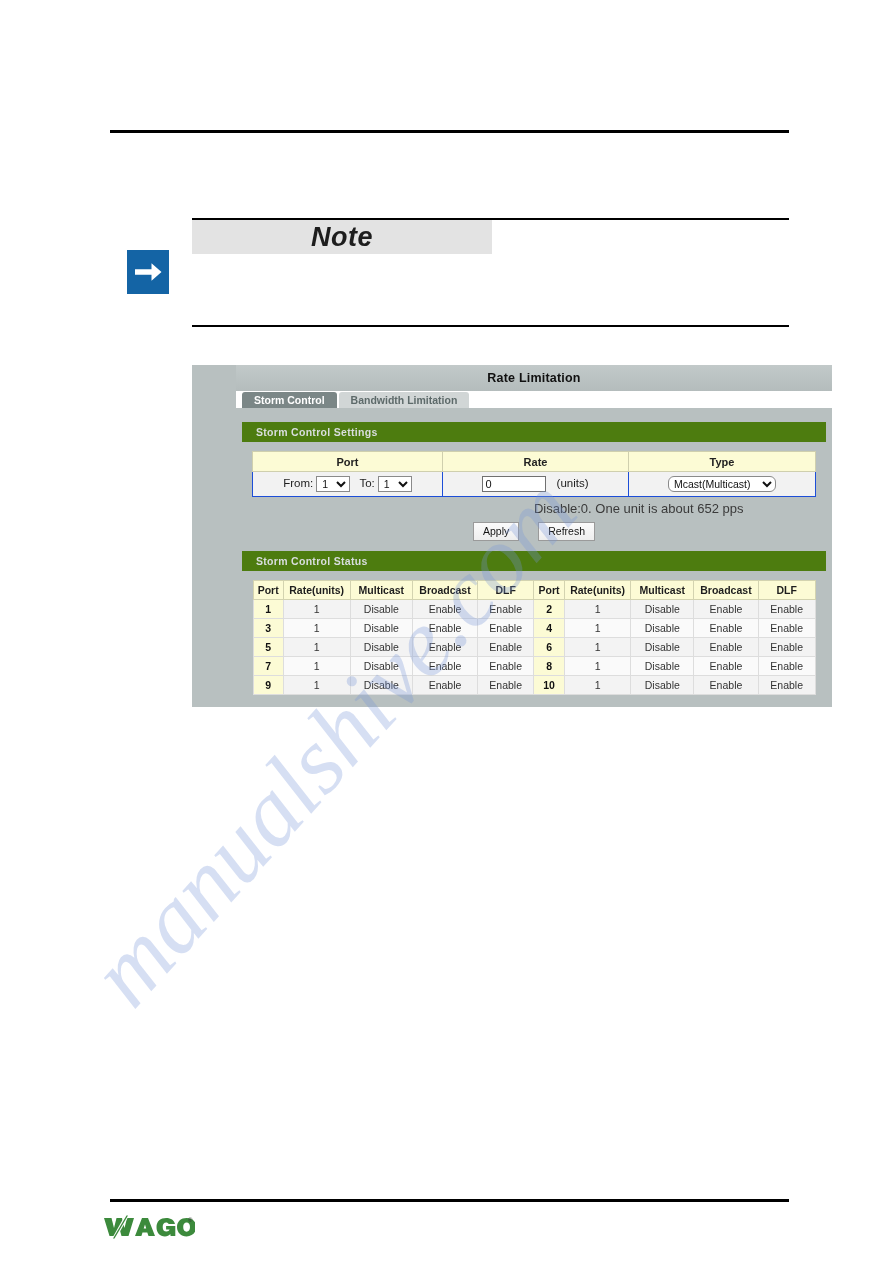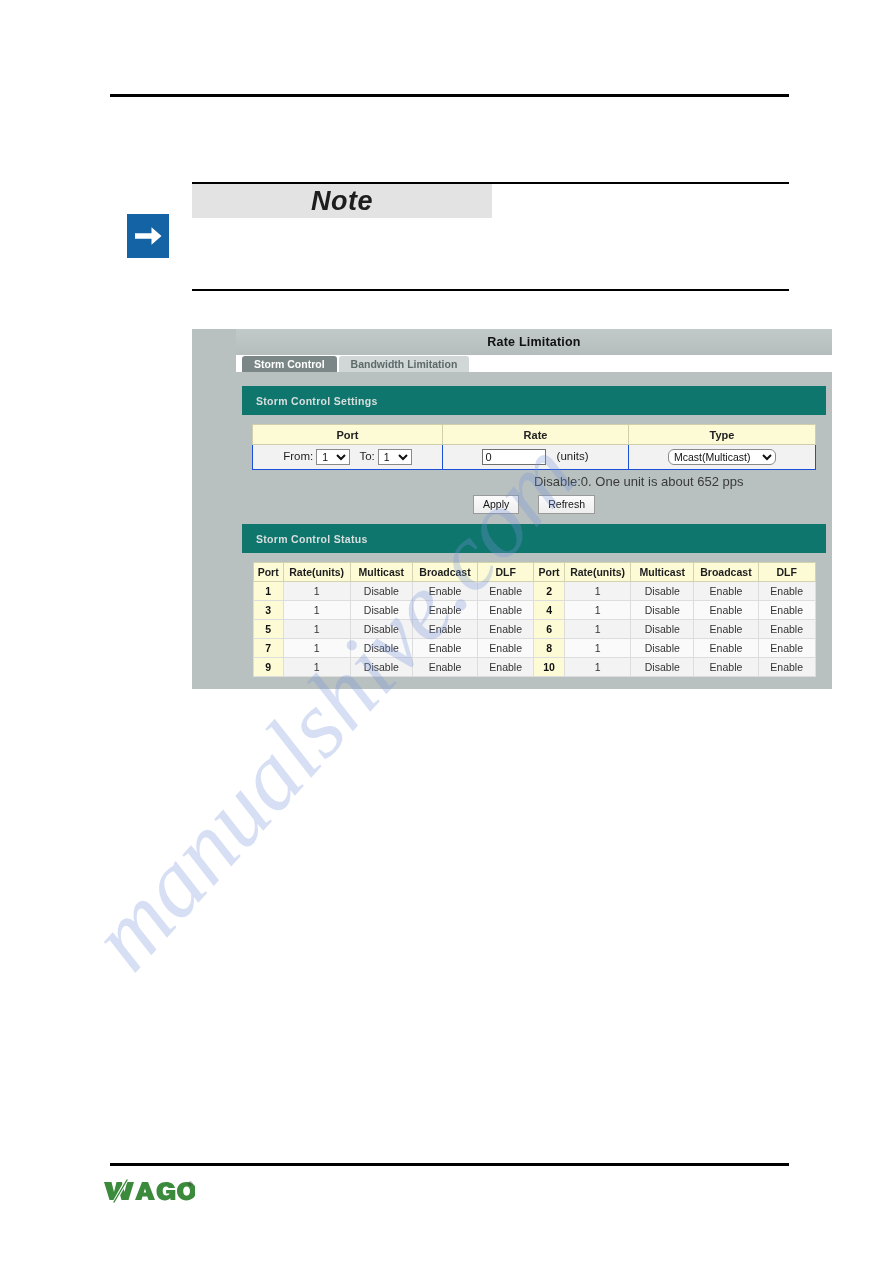--- a/index.html
+++ b/index.html
@@ -12,20 +12,21 @@
     background: #ffffff;
     font-family: "Liberation Sans", sans-serif;
     position: relative;
     overflow: hidden;
   }
 
   
   .page {
     position: absolute;
     inset: 0;
+    margin-top: 36px;
   }
 
   .header-rule {
     position: absolute;
     left: 110px;
     top: 94px;
     width: 679px;
     height: 3px;
     background: #000000;
   }
@@ -146,22 +147,22 @@
     background: #d1d6d6;
     color: #5d6a6a;
   }
 
   .ui-tab-underfill {
     height: 14px;
     background: #b8c0c0;
   }
 
   .ui-section-head {
-    height: 29px;
-    background: #0f766e;
+    height: 20px;
+    background: #4d7c0f;
     color: #d9dede;
     font-size: 10.5px;
     font-weight: bold;
     display: flex;
     align-items: center;
     padding-left: 14px;
     letter-spacing: .3px;
     margin: 0 6px;
   }
 

